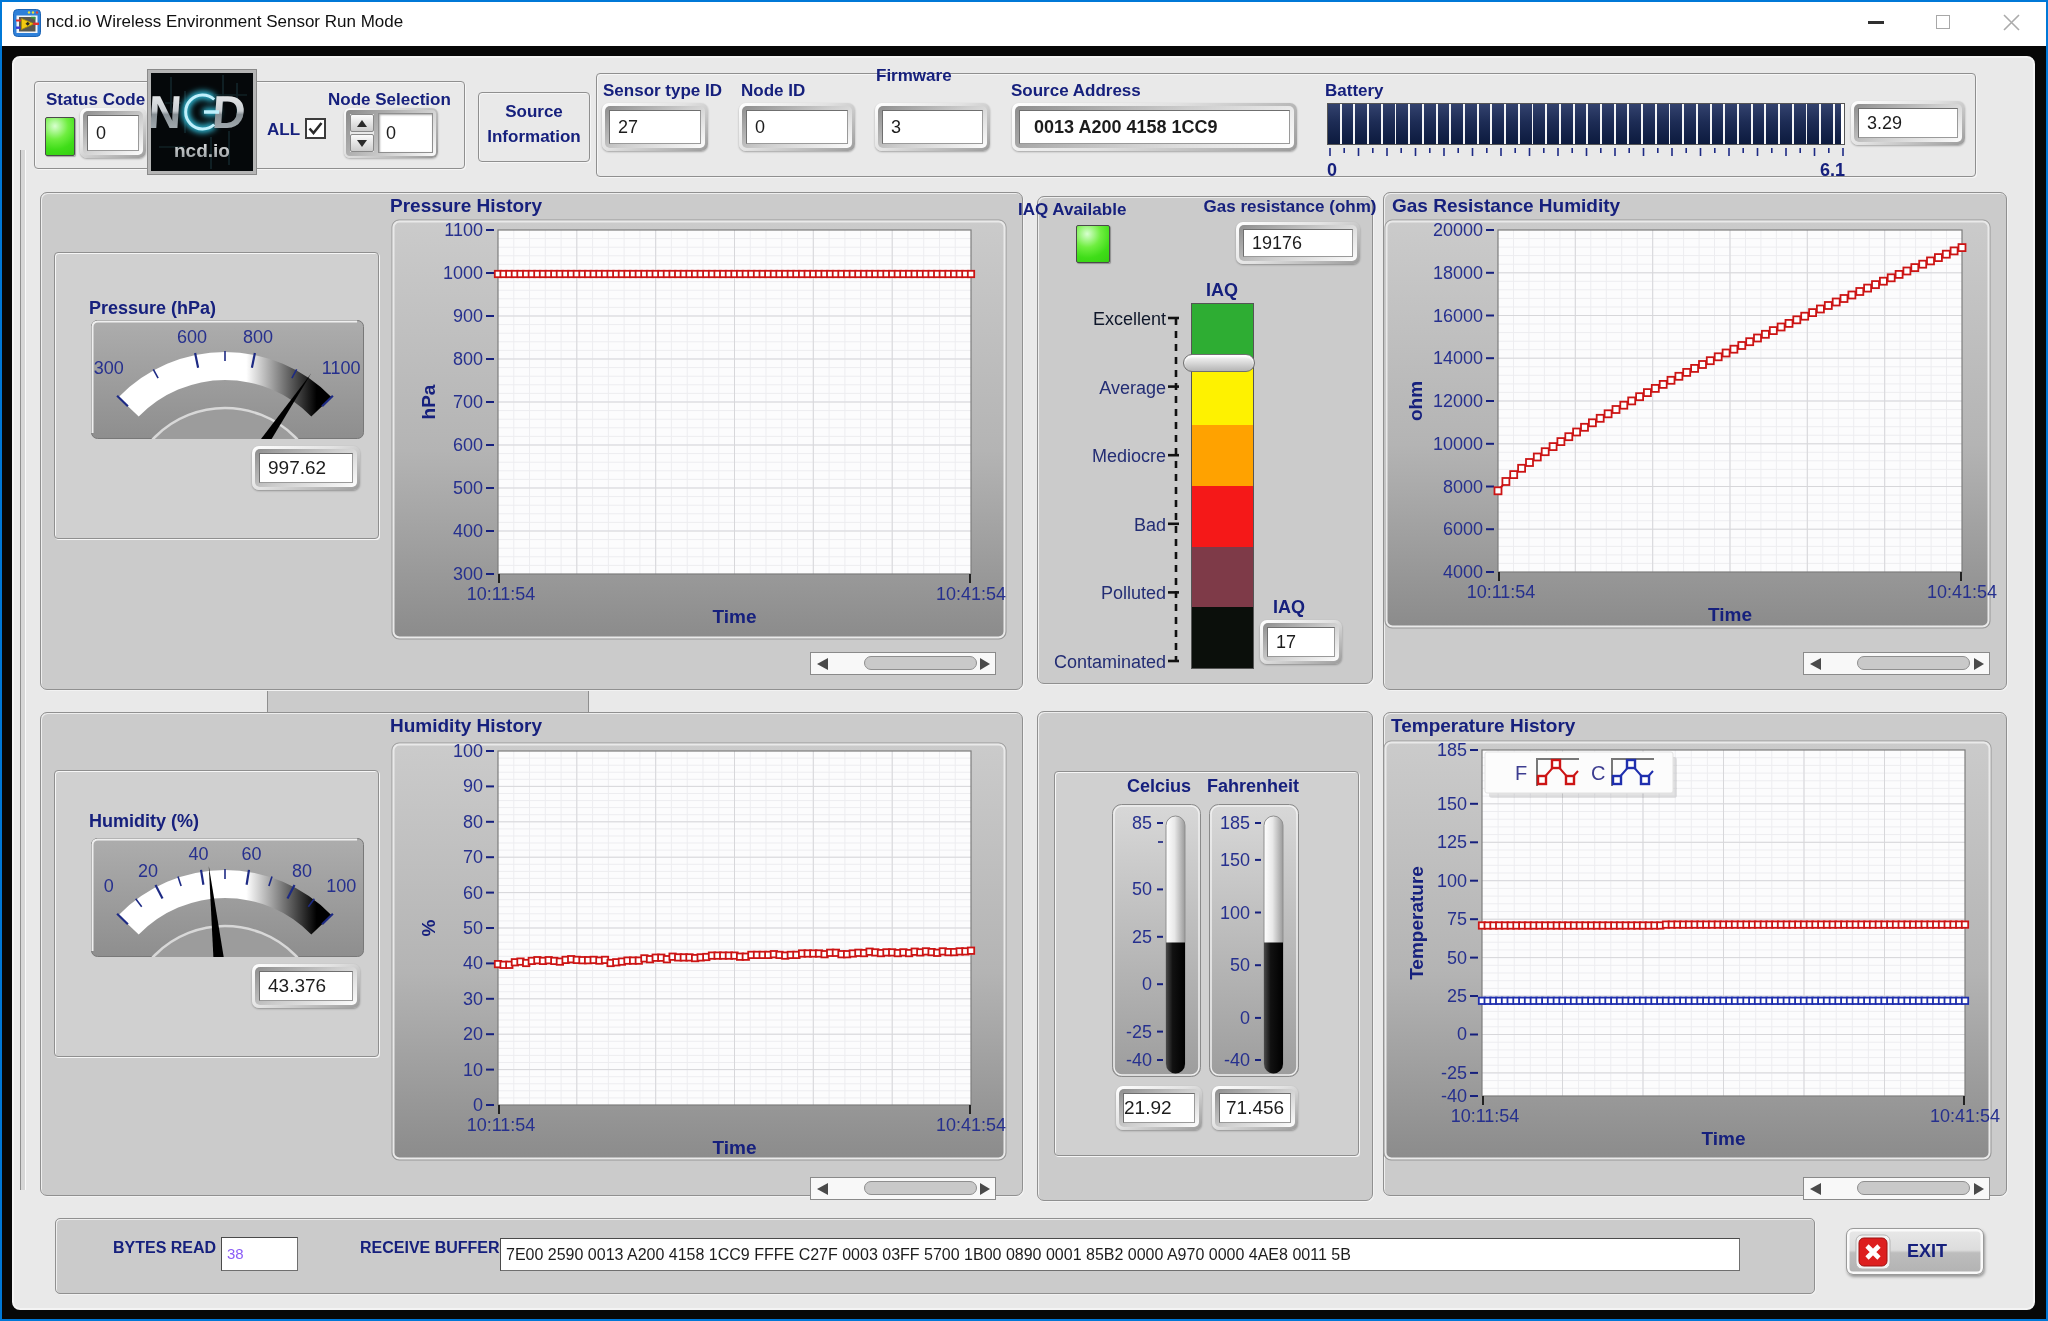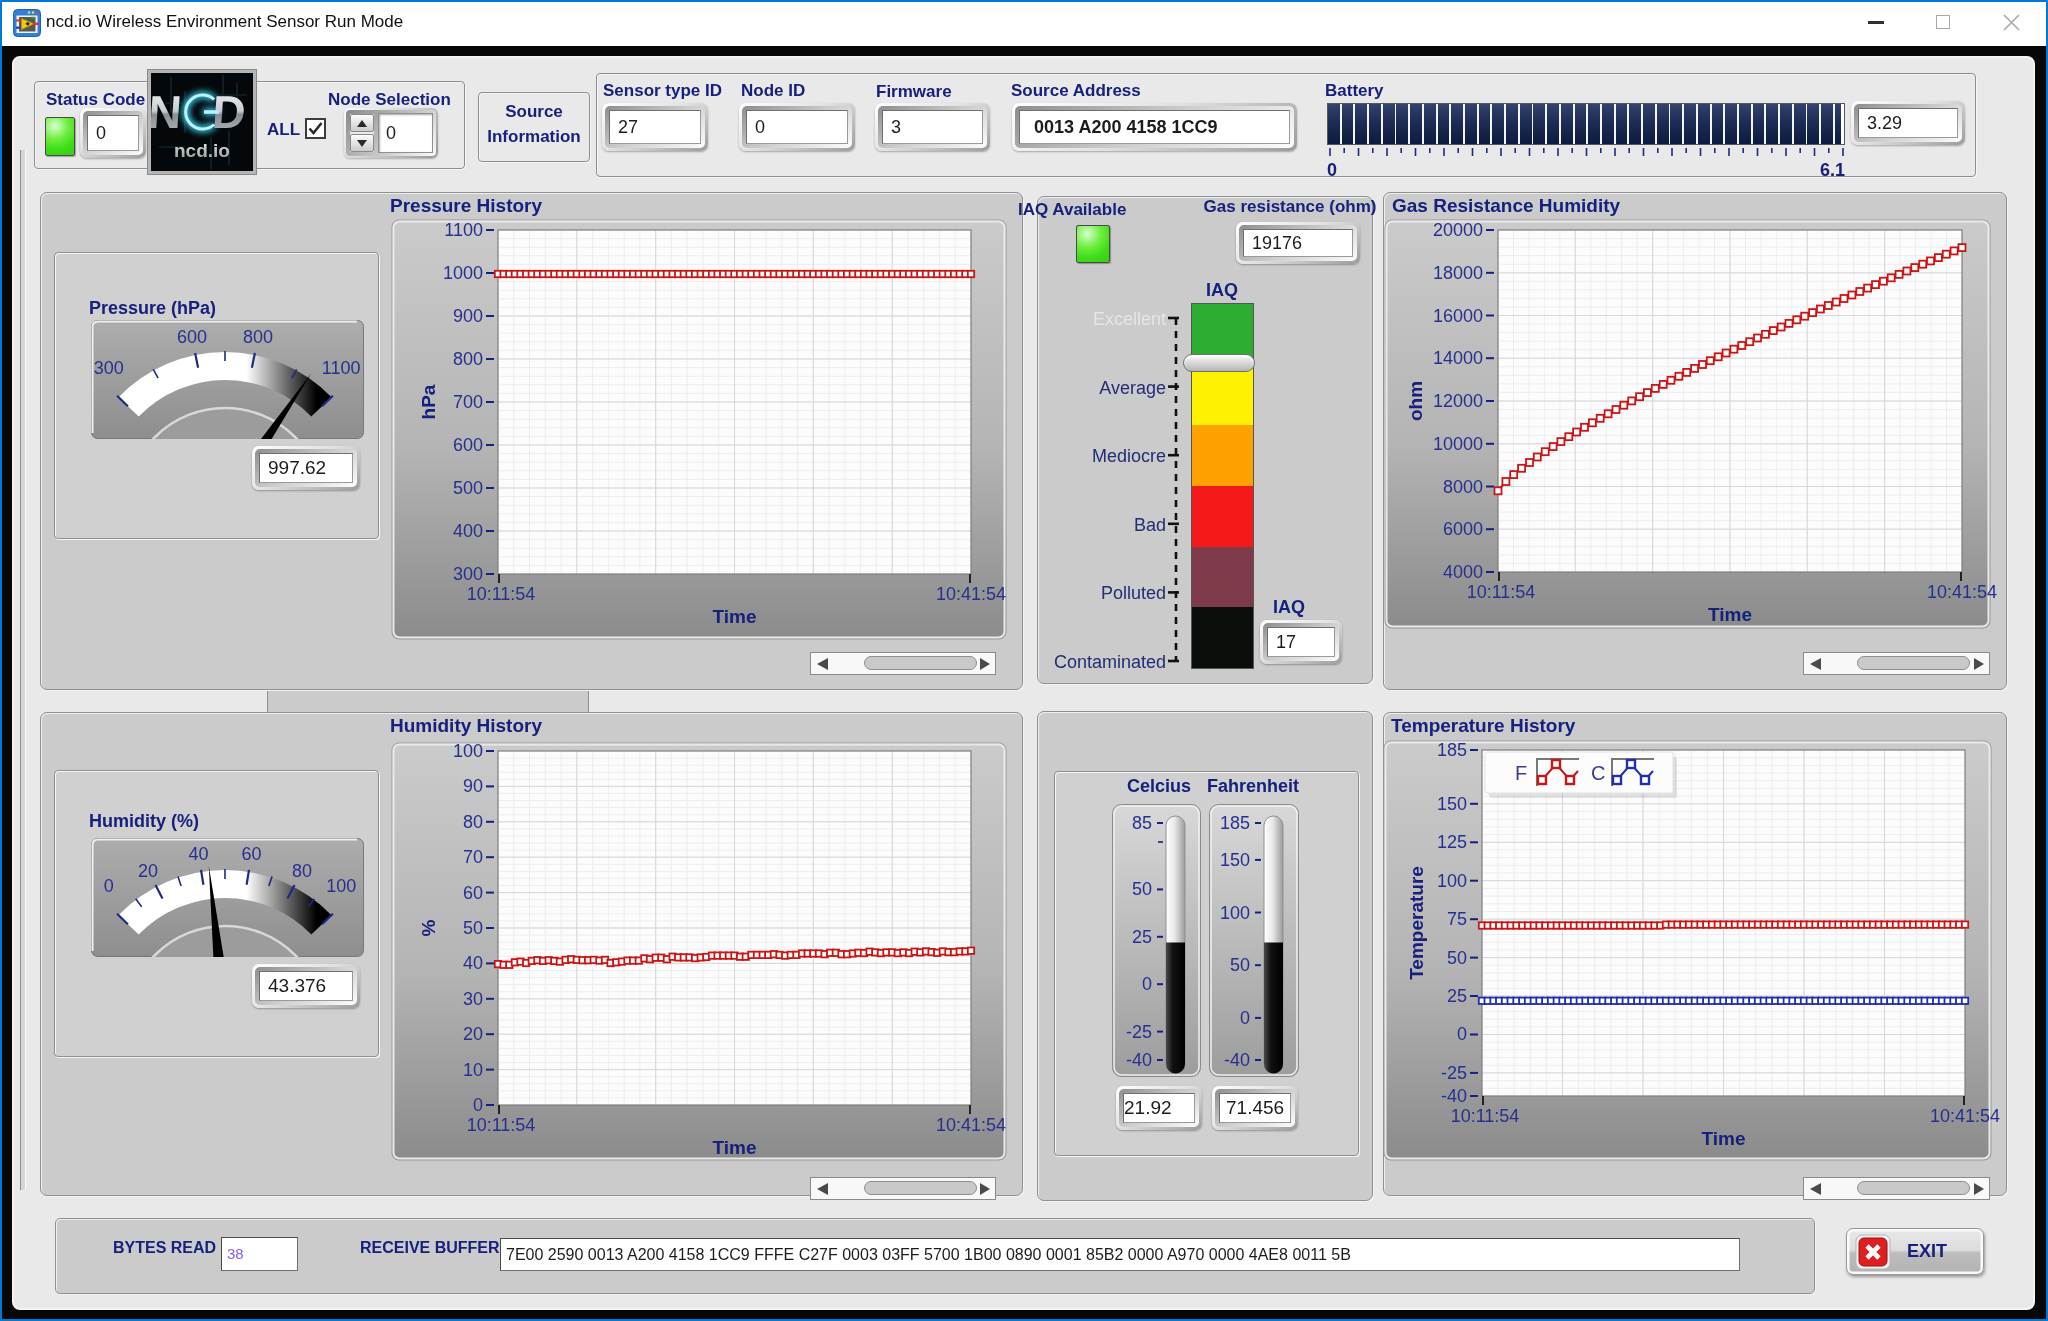--- a/index.html
+++ b/index.html
@@ -92,21 +92,21 @@
 <div style="position:absolute;left:603px;top:81px;font-size:17px;font-weight:bold;color:#16207d;white-space:nowrap;">Sensor type ID</div>
 <div style="position:absolute;left:602px;top:103px;width:106px;height:48px;border-radius:7px;background:linear-gradient(150deg,#ffffff 0%,#e2e2e2 45%,#9b9b9b 100%);box-shadow:0 1px 2px rgba(0,0,0,.3);">
 <div style="position:absolute;left:3px;top:3px;right:3px;bottom:3px;border-radius:5px;background:linear-gradient(150deg,#8d8d8d 0%,#cdcdcd 50%,#fdfdfd 100%);"></div>
 <div style="position:absolute;left:7px;top:7px;right:7px;bottom:7px;background:#fff;border:1px solid #9a9a9a;border-top-color:#6f6f6f;border-left-color:#6f6f6f;font-size:18px;color:#1c1c1c;line-height:32px;padding-left:8px;text-align:left;white-space:nowrap;overflow:hidden;">27</div>
 </div>
 <div style="position:absolute;left:741px;top:81px;font-size:17px;font-weight:bold;color:#16207d;white-space:nowrap;">Node ID</div>
 <div style="position:absolute;left:739px;top:103px;width:116px;height:48px;border-radius:7px;background:linear-gradient(150deg,#ffffff 0%,#e2e2e2 45%,#9b9b9b 100%);box-shadow:0 1px 2px rgba(0,0,0,.3);">
 <div style="position:absolute;left:3px;top:3px;right:3px;bottom:3px;border-radius:5px;background:linear-gradient(150deg,#8d8d8d 0%,#cdcdcd 50%,#fdfdfd 100%);"></div>
 <div style="position:absolute;left:7px;top:7px;right:7px;bottom:7px;background:#fff;border:1px solid #9a9a9a;border-top-color:#6f6f6f;border-left-color:#6f6f6f;font-size:18px;color:#1c1c1c;line-height:32px;padding-left:8px;text-align:left;white-space:nowrap;overflow:hidden;">0</div>
 </div>
-<div style="position:absolute;left:876px;top:82px;font-size:17px;font-weight:bold;color:#16207d;white-space:nowrap;">Firmware</div>
+<div style="position:absolute;left:876px;top:66px;font-size:17px;font-weight:bold;color:#16207d;white-space:nowrap;">Firmware</div>
 <div style="position:absolute;left:875px;top:103px;width:115px;height:48px;border-radius:7px;background:linear-gradient(150deg,#ffffff 0%,#e2e2e2 45%,#9b9b9b 100%);box-shadow:0 1px 2px rgba(0,0,0,.3);">
 <div style="position:absolute;left:3px;top:3px;right:3px;bottom:3px;border-radius:5px;background:linear-gradient(150deg,#8d8d8d 0%,#cdcdcd 50%,#fdfdfd 100%);"></div>
 <div style="position:absolute;left:7px;top:7px;right:7px;bottom:7px;background:#fff;border:1px solid #9a9a9a;border-top-color:#6f6f6f;border-left-color:#6f6f6f;font-size:18px;color:#1c1c1c;line-height:32px;padding-left:8px;text-align:left;white-space:nowrap;overflow:hidden;">3</div>
 </div>
 <div style="position:absolute;left:1011px;top:81px;font-size:17px;font-weight:bold;color:#16207d;white-space:nowrap;">Source Address</div>
 <div style="position:absolute;left:1012px;top:103px;width:285px;height:48px;border-radius:7px;background:linear-gradient(150deg,#ffffff 0%,#e2e2e2 45%,#9b9b9b 100%);box-shadow:0 1px 2px rgba(0,0,0,.3);">
 <div style="position:absolute;left:3px;top:3px;right:3px;bottom:3px;border-radius:5px;background:linear-gradient(150deg,#8d8d8d 0%,#cdcdcd 50%,#fdfdfd 100%);"></div>
 <div style="position:absolute;left:7px;top:7px;right:7px;bottom:7px;background:#fff;border:1px solid #9a9a9a;border-top-color:#6f6f6f;border-left-color:#6f6f6f;font-size:18px;color:#1c1c1c;line-height:32px;padding-left:14px;text-align:left;white-space:nowrap;overflow:hidden;font-weight:bold;">0013 A200 4158 1CC9</div>
 </div>
 <div style="position:absolute;left:1325px;top:81px;font-size:17px;font-weight:bold;color:#16207d;white-space:nowrap;">Battery</div>
@@ -354,21 +354,21 @@
   </div>
 <svg style="position:absolute;left:1168px;top:304px;" width="20" height="368">
     <line x1="8" y1="14" x2="8" y2="357" stroke="#111" stroke-width="2.6" stroke-dasharray="7 6"></line>
     <line x1="0" y1="14.0" x2="11" y2="14.0" stroke="#111" stroke-width="2.6"></line>
     <line x1="0" y1="82.6" x2="11" y2="82.6" stroke="#111" stroke-width="2.6"></line>
     <line x1="0" y1="151.2" x2="11" y2="151.2" stroke="#111" stroke-width="2.6"></line>
     <line x1="0" y1="219.8" x2="11" y2="219.8" stroke="#111" stroke-width="2.6"></line>
     <line x1="0" y1="288.4" x2="11" y2="288.4" stroke="#111" stroke-width="2.6"></line>
     <line x1="0" y1="357.0" x2="11" y2="357.0" stroke="#111" stroke-width="2.6"></line>
   </svg>
-<div style="position:absolute;left:766px;width:400px;text-align:right;top:309.0px;font-size:18px;font-weight:normal;color:#e5e5e5;white-space:nowrap;">Excellent</div>
+<div style="position:absolute;left:766px;width:400px;text-align:right;top:309.0px;font-size:18px;font-weight:normal;color:#0f172a;white-space:nowrap;">Excellent</div>
 <div style="position:absolute;left:766px;width:400px;text-align:right;top:377.6px;font-size:18px;font-weight:normal;color:#232d74;white-space:nowrap;">Average</div>
 <div style="position:absolute;left:766px;width:400px;text-align:right;top:446.2px;font-size:18px;font-weight:normal;color:#232d74;white-space:nowrap;">Mediocre</div>
 <div style="position:absolute;left:766px;width:400px;text-align:right;top:514.8px;font-size:18px;font-weight:normal;color:#232d74;white-space:nowrap;">Bad</div>
 <div style="position:absolute;left:766px;width:400px;text-align:right;top:583.4px;font-size:18px;font-weight:normal;color:#232d74;white-space:nowrap;">Polluted</div>
 <div style="position:absolute;left:766px;width:400px;text-align:right;top:652.0px;font-size:18px;font-weight:normal;color:#232d74;white-space:nowrap;">Contaminated</div>
 <div style="position:absolute;left:1183px;top:354px;width:72px;height:18px;border-radius:9px;background:linear-gradient(#fbfbfb,#b5b5b5);border:1px solid #6f6f6f;box-shadow:inset 0 2px 2px #fff;"></div>
 <div style="position:absolute;left:1089px;width:400px;text-align:center;top:597px;font-size:18px;font-weight:bold;color:#16207d;white-space:nowrap;">IAQ</div>
 <div style="position:absolute;left:1260px;top:620px;width:82px;height:44px;border-radius:7px;background:linear-gradient(150deg,#ffffff 0%,#e2e2e2 45%,#9b9b9b 100%);box-shadow:0 1px 2px rgba(0,0,0,.3);">
 <div style="position:absolute;left:3px;top:3px;right:3px;bottom:3px;border-radius:5px;background:linear-gradient(150deg,#8d8d8d 0%,#cdcdcd 50%,#fdfdfd 100%);"></div>
 <div style="position:absolute;left:7px;top:7px;right:7px;bottom:7px;background:#fff;border:1px solid #9a9a9a;border-top-color:#6f6f6f;border-left-color:#6f6f6f;font-size:18px;color:#1c1c1c;line-height:28px;padding-left:8px;text-align:left;white-space:nowrap;overflow:hidden;">17</div>

